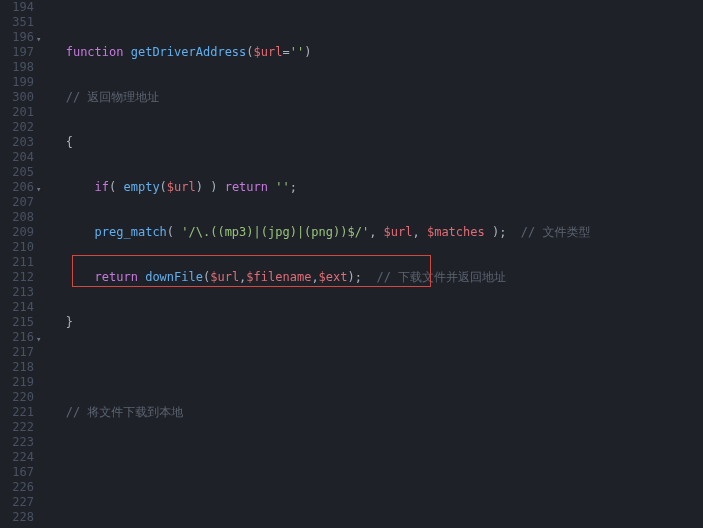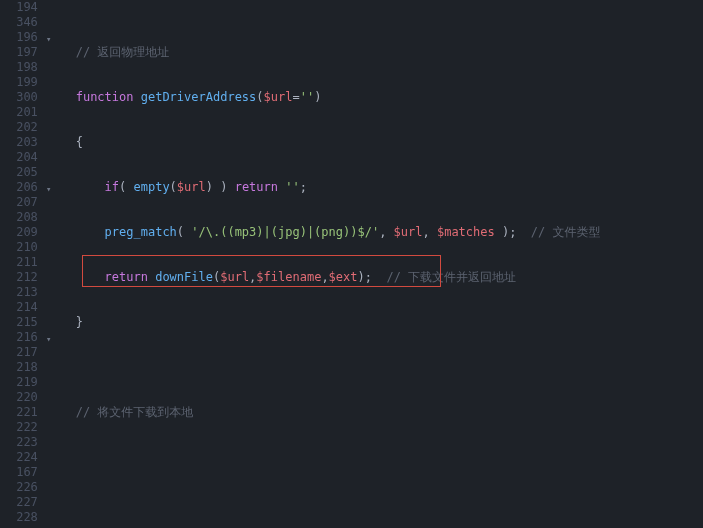--- a/index.html
+++ b/index.html
@@ -1,37 +1,37 @@
 <!DOCTYPE html>
 <html><head>
 <meta charset="utf-8">
 <style>
   html,body{margin:0;padding:0;background:#1e2228;font-family:Consolas,Menlo,monospace;font-size:12px;color:#abb2bf;width:703px;height:528px;overflow:hidden}
   .editor{display:flex;width:100%;height:100%}
-  .gutter{background:#1e2228;color:#495162;text-align:center;padding:0 10px 0 10px;user-select:none;line-height:15px;flex:0 0 34px}
+  .gutter{background:#1e2228;color:#495162;text-align:right;padding:0 10px 0 0;user-select:none;line-height:15px;flex:0 0 34px}
   .gutter div{height:15px}
   .code{position:relative;flex:1;line-height:15px;white-space:pre}
   .line{height:15px}
   .fold{position:absolute;left:-8px;color:#6b7484;font-size:9px}
   .k{color:#c678dd}
   .fn{color:#61afef}
   .v{color:#e06c75}
   .s{color:#98c379}
   .n{color:#d19a66}
   .c{color:#5c6370;font-style:normal}
   .p{color:#abb2bf}
   .redbox{position:absolute;border:1px solid #d24a3f;pointer-events:none}
 </style>
 </head>
 <body>
 
 <div class="editor">
   <div class="gutter" id="gutter">
       <div>194</div>
-      <div>346</div>
+      <div>351</div>
       <div>196</div>
       <div>197</div>
       <div>198</div>
       <div>199</div>
       <div>300</div>
       <div>201</div>
       <div>202</div>
       <div>203</div>
       <div>204</div>
       <div>205</div>
@@ -54,22 +54,22 @@
       <div>222</div>
       <div>223</div>
       <div>224</div>
       <div>167</div>
       <div>226</div>
       <div>227</div>
       <div>228</div>
     </div>
   <div class="code" id="code">
     <div class="redbox" id="redbox" style="top: 255px; left: 28px; width: 357px; height: 30px;"></div>
+    <div class="line">   <span class="k">function</span> <span class="fn">getDriverAddress</span><span class="p">(</span><span class="v">$url</span><span class="p">=</span><span class="s">''</span><span class="p">)</span></div>
     <div class="line">   <span class="c">// 返回物理地址</span></div>
-    <div class="line">   <span class="k">function</span> <span class="fn">getDriverAddress</span><span class="p">(</span><span class="v">$url</span><span class="p">=</span><span class="s">''</span><span class="p">)</span></div>
     <div class="line">   <span class="p">{</span></div>
     <div class="line">       <span class="k">if</span><span class="p">( </span><span class="fn">empty</span><span class="p">(</span><span class="v">$url</span><span class="p">) ) </span><span class="k">return</span> <span class="s">''</span><span class="p">;</span></div>
     <div class="line">       <span class="fn">preg_match</span><span class="p">( </span><span class="s">'/\.((mp3)|(jpg)|(png))$/'</span><span class="p">, </span><span class="v">$url</span><span class="p">, </span><span class="v">$matches</span><span class="p"> );  </span><span class="c">// 文件类型</span></div>
     <div class="line">       <span class="k">return</span> <span class="fn">downFile</span><span class="p">(</span><span class="v">$url</span><span class="p">,</span><span class="v">$filename</span><span class="p">,</span><span class="v">$ext</span><span class="p">);  </span><span class="c">// 下载文件并返回地址</span></div>
     <div class="line">   <span class="p">}</span></div>
     <div class="line"> </div>
     <div class="line">   <span class="c">// 将文件下载到本地</span></div>
     
     
     

